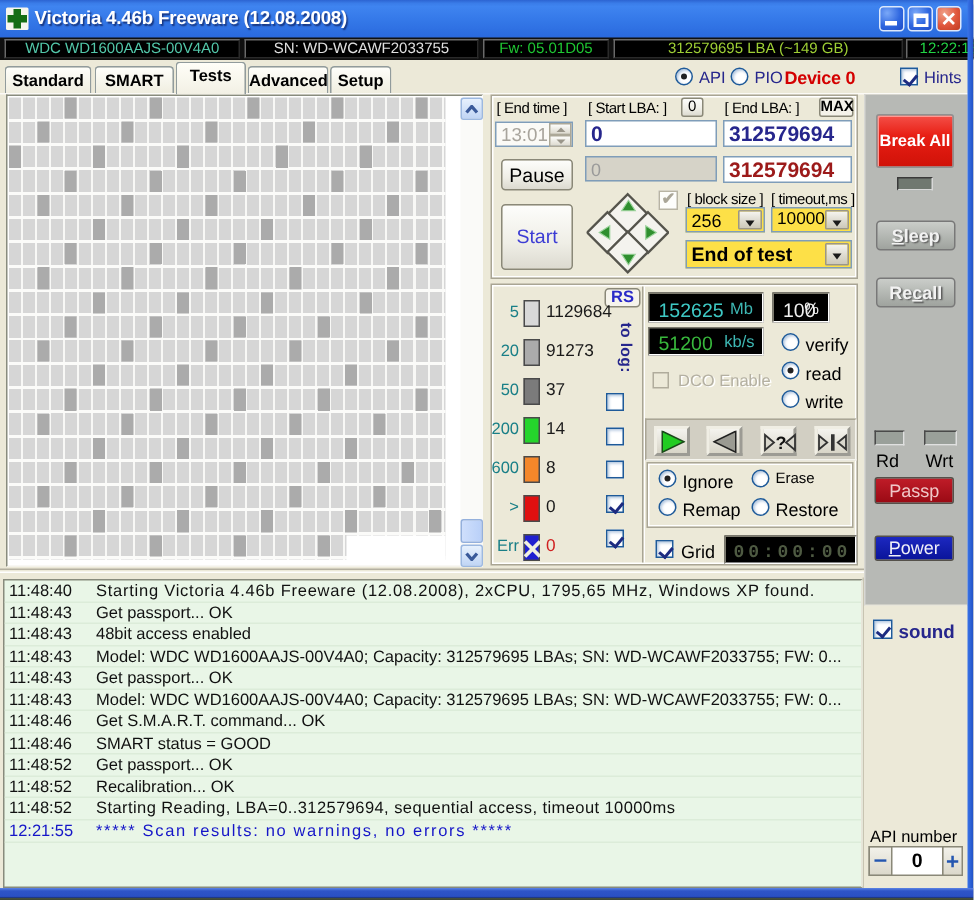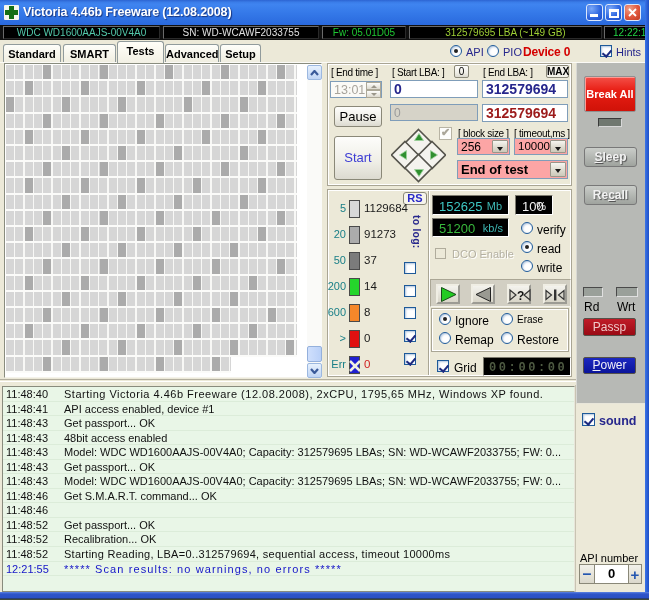--- a/index.html
+++ b/index.html
@@ -45,21 +45,21 @@
 #sbar{position:absolute;left:302px;top:1px;width:15px;height:313px;background:#fafaf8}
 .sbtn{position:absolute;left:0;width:15px;height:15px;background:linear-gradient(180deg,#e7f1fd,#c0d5f5);border:1px solid #9cb8e0;border-radius:2px;color:#4d6185;font-size:9px;text-align:center;line-height:14px}
 #sthumb{position:absolute;left:0;top:281px;width:15px;height:16px;background:linear-gradient(90deg,#cfdffc,#b9d0f8);border:1px solid #94b0dc;border-radius:2px}
 
 
 .gpanel{border:1px solid #fff;outline:1px solid #a9a594;background:#ece9d8}
 .lbl{position:absolute;font-size:11px;color:#000;white-space:nowrap}
 .blbl{position:absolute;font-size:10px;color:#000;white-space:nowrap;letter-spacing:-0.3px}
 .field{position:absolute;background:#fff;border:1px solid #7f9db9;font-size:14px;font-weight:bold;padding:0px 2px 0 3px;white-space:nowrap;overflow:hidden}
 .btn{position:absolute;background:linear-gradient(180deg,#fdfdfb 0%,#efeee6 60%,#dcdad0 100%);border:1px solid #8a8878;border-radius:3px;text-align:center;color:#000}
-.combo{position:absolute;background:#fca5a5;border:1px solid #7f9db9;font-size:12px;padding:1px 2px 0 3px}
+.combo{position:absolute;background:#fde047;border:1px solid #7f9db9;font-size:12px;padding:1px 2px 0 3px}
 .carr{position:absolute;right:1px;top:1px;bottom:1px;width:16px;background:linear-gradient(180deg,#f6f5f0 0%,#dedbd0 55%,#cdc9ba 100%);border:1px solid #9a968a;border-radius:1px}
 .carr::after{content:"";position:absolute;left:4px;top:5.5px;border:3.6px solid transparent;border-top:4.5px solid #1a1a1a}
 
 
 .lcd{position:absolute;background:#000;border:1px solid #888;border-color:#7c7a6e #fff #fff #7c7a6e;font-weight:bold;white-space:nowrap}
 
 
 .snum{position:absolute;color:#197f87;font-size:11px;text-align:right;width:26px}
 .sval{position:absolute;color:#1a1a1a;font-size:11.5px}
 .swatch{position:absolute;width:11px;height:18px;border:1px solid #4a4a4a}
@@ -381,24 +381,20 @@
 <div class="rbtn" style="left:583px;top:357px;width:53px;height:17px;background:linear-gradient(180deg,#1c28c0,#0a149a);border:1px solid #55514a;border-radius:2px;color:#f0f0f8;line-height:15px;font-weight:normal;font-size:12px"><u>P</u>ower</div>
 
 <div class="abs" style="left:0;top:379px;width:576px;height:3px;border-top:1px solid #b4b0a0;border-bottom:1px solid #fff"></div>
 
 <div class="abs" id="logbox">
 <div class="ll">
       <span class="lt">11:48:40</span>
       <span class="lm" style="letter-spacing:0.5px">Starting Victoria 4.46b Freeware (12.08.2008), 2xCPU, 1795,65 MHz, Windows XP found.</span>
     </div>
 <div class="ll">
-      <span class="lt">11:48:41</span>
-      <span class="lm">API access enabled, device #1</span>
-    </div>
-<div class="ll">
       <span class="lt">11:48:43</span>
       <span class="lm">Get passport... OK</span>
     </div>
 <div class="ll">
       <span class="lt">11:48:43</span>
       <span class="lm">48bit access enabled</span>
     </div>
 <div class="ll">
       <span class="lt">11:48:43</span>
       <span class="lm">Model: WDC WD1600AAJS-00V4A0; Capacity: 312579695 LBAs; SN: WD-WCAWF2033755; FW: 0...</span>
@@ -410,20 +406,21 @@
 <div class="ll">
       <span class="lt">11:48:43</span>
       <span class="lm">Model: WDC WD1600AAJS-00V4A0; Capacity: 312579695 LBAs; SN: WD-WCAWF2033755; FW: 0...</span>
     </div>
 <div class="ll">
       <span class="lt">11:48:46</span>
       <span class="lm">Get S.M.A.R.T. command... OK</span>
     </div>
 <div class="ll">
       <span class="lt">11:48:46</span>
+      <span class="lm">SMART status = GOOD</span>
     </div>
 <div class="ll">
       <span class="lt">11:48:52</span>
       <span class="lm">Get passport... OK</span>
     </div>
 <div class="ll">
       <span class="lt">11:48:52</span>
       <span class="lm">Recalibration... OK</span>
     </div>
 <div class="ll">

